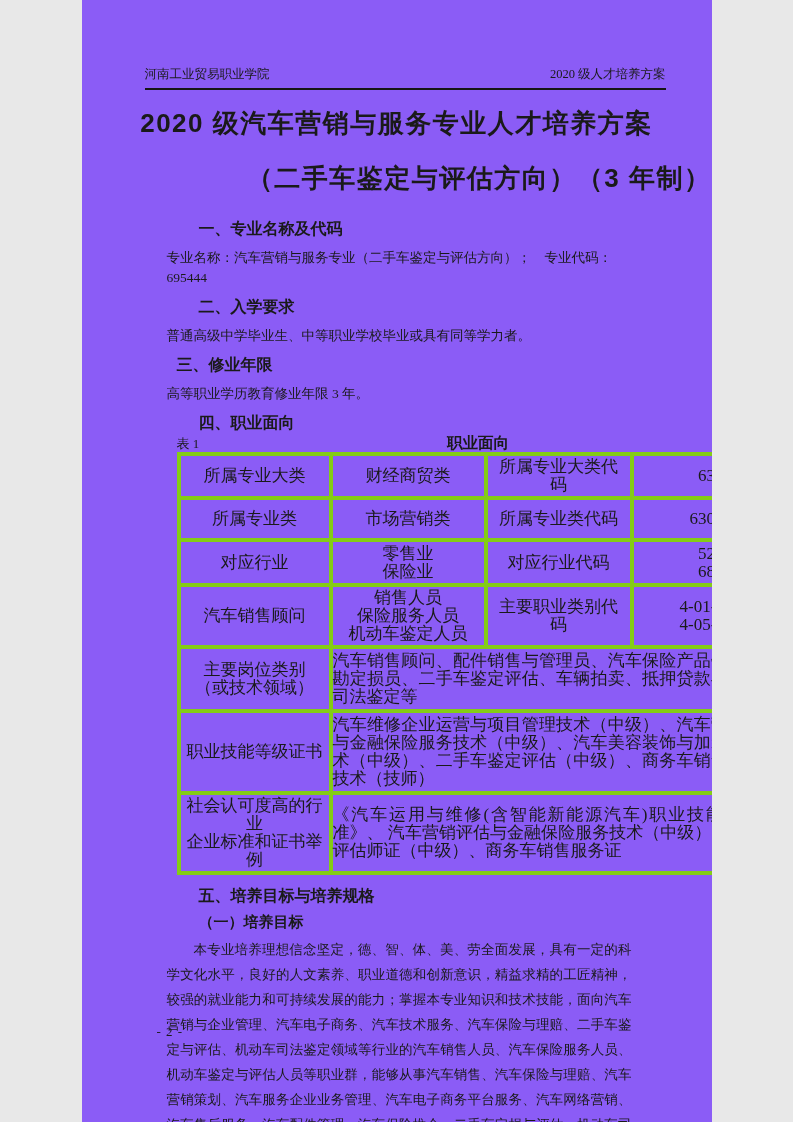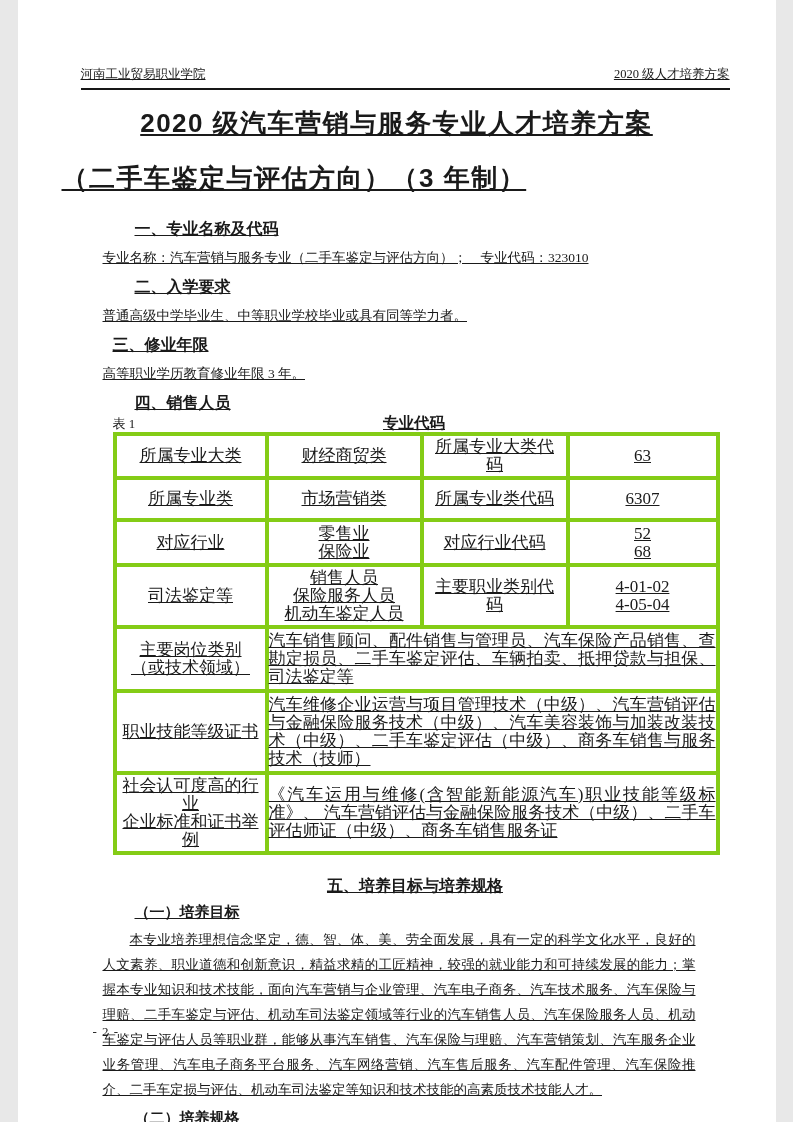--- a/index.html
+++ b/index.html
@@ -1,24 +1,23 @@
 <!DOCTYPE html>
 <html><head>
 <meta charset="utf-8">
 <style>
   html,body{margin:0;padding:0;background:#e8e8e8;}
   .page{
     position:relative;
-    width:758px;height:1122px;
+    width:630px;height:1122px;
     margin:0 auto;
-    background:#ffffff;
+    background:#8b5cf6;
     font-family:"Liberation Serif","DejaVu Serif",serif;
     color:#1a1a1a;
     overflow:hidden;
-    text-decoration:underline;
   }
   
   .hdr{
     margin:0 46px 0 63px;
     padding-top:66px;
     padding-bottom:5px;
     display:flex;
     justify-content:space-between;
     align-items:flex-end;
     font-size:12.5px;
@@ -29,41 +28,41 @@
     margin-top:16px;
     text-align:center;
     font-family:"Liberation Sans","DejaVu Sans",sans-serif;
     font-weight:bold;
     font-size:26px;
     line-height:34px;
     letter-spacing:1.5px;
   }
   .title2{
     margin-top:21px;
-    text-align:left;
+    text-align:right;
     font-family:"Liberation Sans","DejaVu Sans",sans-serif;
     font-weight:bold;
     font-size:26px;
     line-height:34px;
     letter-spacing:1.5px;
     padding-left:44px;
   }
   .docbody{margin:0 80px 0 85px;}
   h3.sec{
     font-family:"Liberation Sans","DejaVu Sans",sans-serif;
     font-size:16px;
     font-weight:bold;
     line-height:20px;
     margin:0 0 0 32px;
   }
   .sec.s1{margin-top:24px;}
   .sec.s2{margin-top:9px;}
   .sec.s3{margin-top:9px;margin-left:10px;}
   .sec.s4{margin-top:9px;}
-  .sec.s5{margin-top:21px;text-align:center;}
+  .sec.s5{margin-top:11px;}
   h4.sub{
     font-family:"Liberation Sans","DejaVu Sans",sans-serif;
     font-size:15px;
     font-weight:bold;
     line-height:20px;
     margin:6px 0 0 32px;
   }
   p.sbody{
     font-size:13.5px;
     line-height:20px;
@@ -142,33 +141,33 @@
     <span>河南工业贸易职业学院</span>
     <span>2020 级人才培养方案</span>
   </div>
 
   <div class="title1">2020 级汽车营销与服务专业人才培养方案</div>
   <div class="title2">（二手车鉴定与评估方向）（3 年制）</div>
 
   <div class="docbody">
 
     <h3 class="sec s1">一、专业名称及代码</h3>
-    <p class="sbody">专业名称：汽车营销与服务专业（二手车鉴定与评估方向）；　专业代码：323010</p>
+    <p class="sbody">专业名称：汽车营销与服务专业（二手车鉴定与评估方向）；　专业代码：695444</p>
 
     <h3 class="sec s2">二、入学要求</h3>
     <p class="sbody">普通高级中学毕业生、中等职业学校毕业或具有同等学力者。</p>
 
     <h3 class="sec s3">三、修业年限</h3>
     <p class="sbody">高等职业学历教育修业年限 3 年。</p>
 
-    <h3 class="sec s4">四、销售人员</h3>
+    <h3 class="sec s4">四、职业面向</h3>
 
     <div class="tcap">
       <span class="tlabel">表 1</span>
-      <span class="tcaption">专业代码</span>
+      <span class="tcaption">职业面向</span>
     </div>
 
     <table class="jobs">
       <colgroup>
         <col style="width:152px">
           <col style="width:155px">
           <col style="width:146px">
           <col style="width:150px">
       </colgroup>
       <tbody>
@@ -186,21 +185,21 @@
         </tr>
         <tr class="r3">
           <td>对应行业</td>
           <td>零售业
 保险业</td>
           <td>对应行业代码</td>
           <td>52
 68</td>
         </tr>
         <tr class="r4">
-          <td>司法鉴定等</td>
+          <td>汽车销售顾问</td>
           <td>销售人员
 保险服务人员
 机动车鉴定人员</td>
           <td>主要职业类别代码</td>
           <td>4-01-02
 4-05-04</td>
         </tr>
         <tr class="r5">
           <td>主要岗位类别
 （或技术领域）</td>

